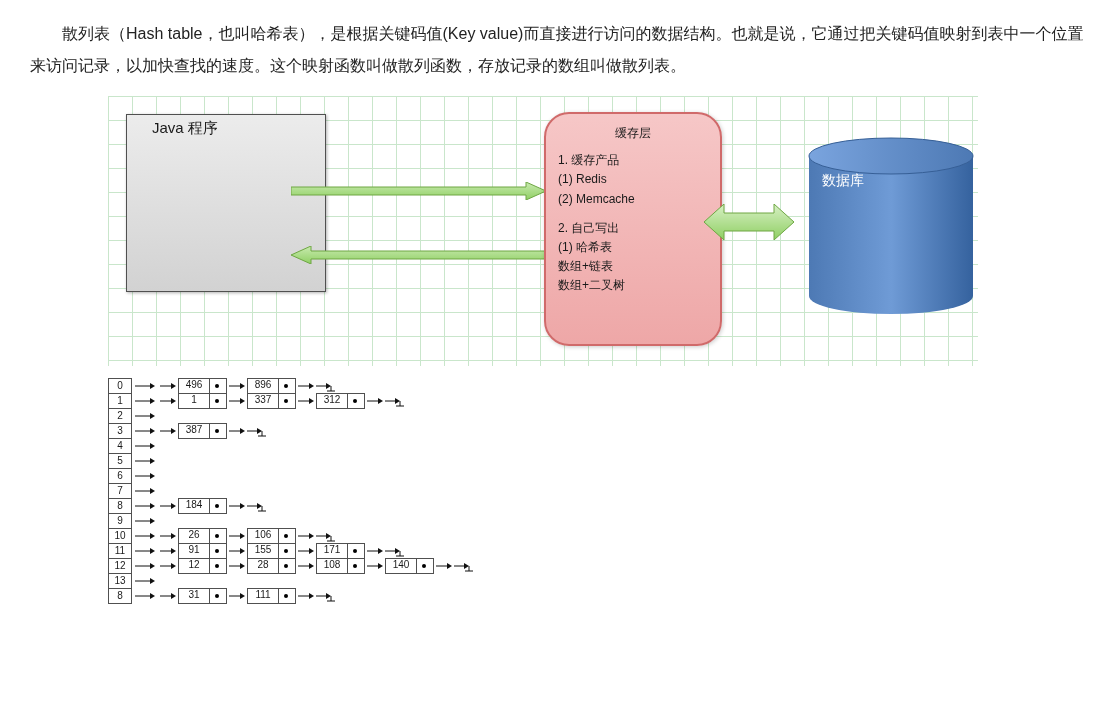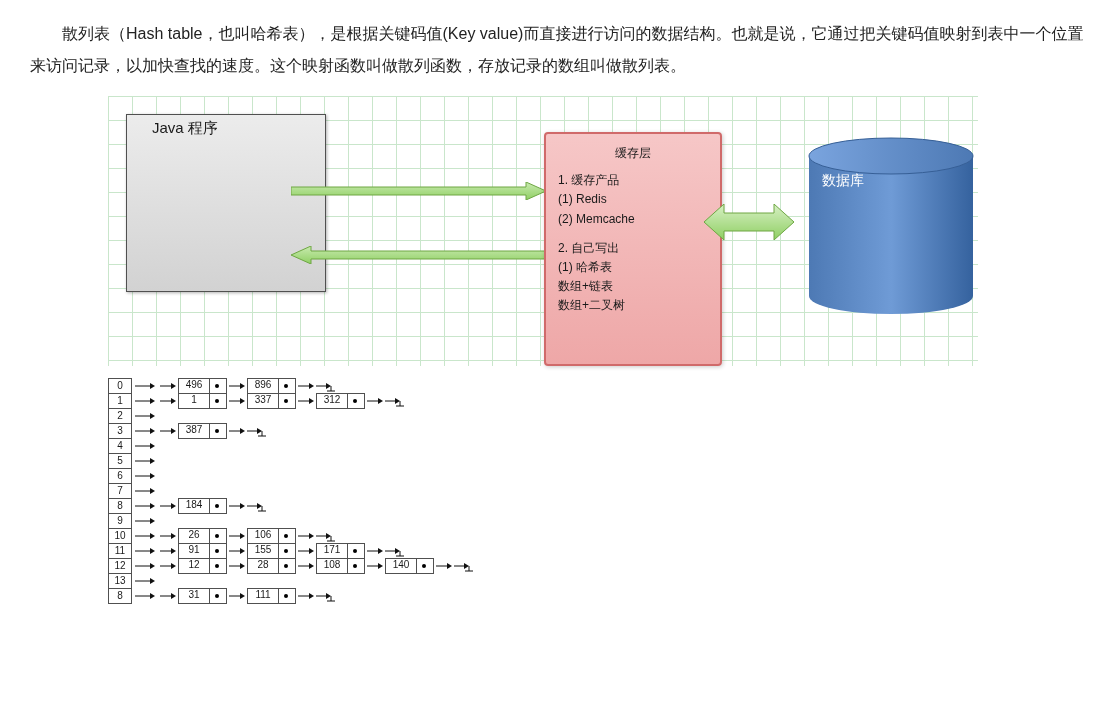--- a/index.html
+++ b/index.html
@@ -40,25 +40,25 @@
     border: 1px solid #505050;
     background: linear-gradient(#ececec, #d2d2d2);
     box-shadow: 1px 1px 3px rgba(0,0,0,.3);
     padding: 4px 25px;
     font-size: 15px;
     color: #1a1a1a;
   }
   .cache-box {
     position: absolute;
     left: 436px;
-    top: 36px;
+    top: 16px;
     width: 150px;
     height: 210px;
     border: 2px solid #d06a6a;
-    border-radius: 4px;
+    border-radius: 25px;
     background: linear-gradient(#f6c7c7, #eea7a7);
     box-shadow: 1px 1px 4px rgba(0,0,0,.2);
     padding: 10px 12px;
     font-size: 12px;
     color: #1a1a1a;
     line-height: 1.6;
   }
   .cache-box .title { text-align: center; margin-bottom: 8px; }
   .db-cyl {
     position: absolute;

